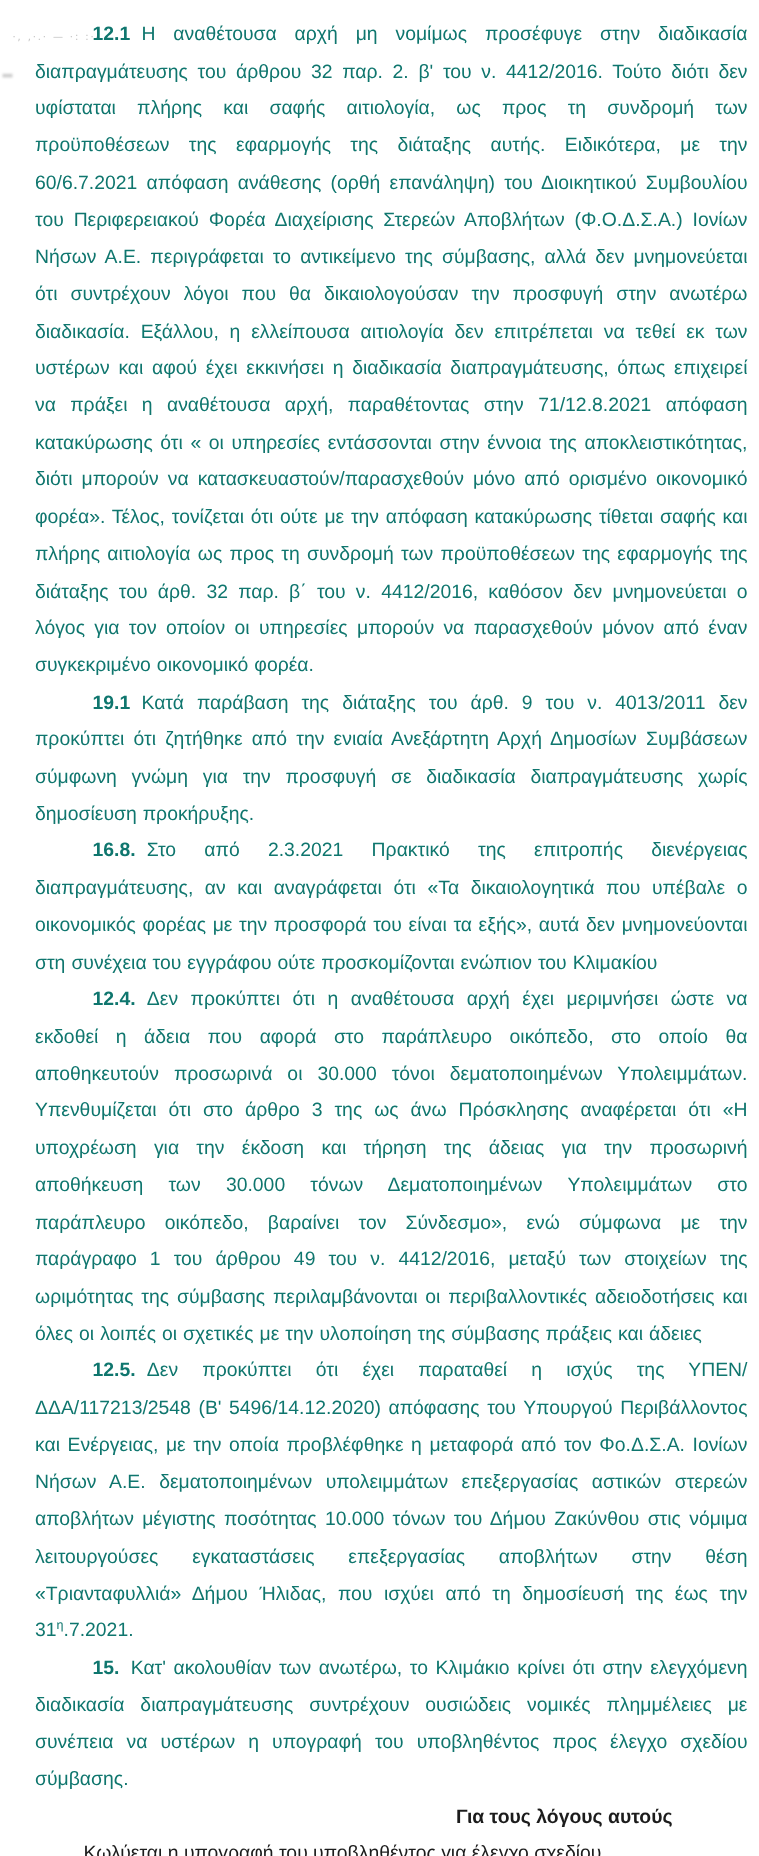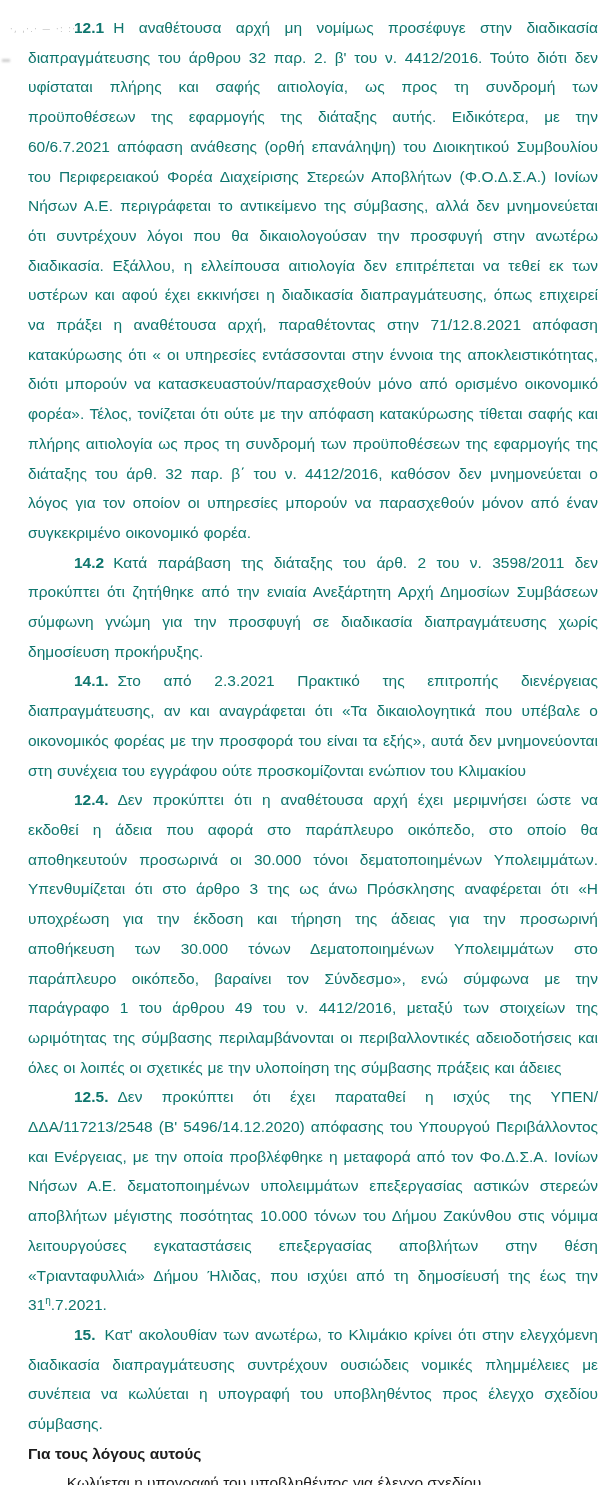--- a/index.html
+++ b/index.html
@@ -28,21 +28,21 @@
     font-weight:bold;
     margin-right:9px;
   }
   p.heading{
     margin:0;
     font-family:"Liberation Sans","DejaVu Sans",sans-serif;
     font-size:15.5px;
     line-height:29.7px;
     font-weight:bold;
     color:#1c1c1c;
-    text-align:left;
+    text-align:right;
     text-indent:0;
     padding-right:60px;
   }
   p.closing{
     margin:0;
     font-family:"Liberation Sans","DejaVu Sans",sans-serif;
     font-size:15.5px;
     line-height:29.7px;
     color:#1c1c1c;
     text-align:center;
@@ -78,27 +78,27 @@
 </head>
 <body>
 
 <div class="noise">·, ,·.· — ·: :·-·</div>
 <div class="speck"></div>
 
 <div class="page">
 
   <p class="para"><span class="pnum">12.1</span><span>Η αναθέτουσα αρχή μη νομίμως προσέφυγε στην διαδικασία διαπραγμάτευσης του άρθρου 32 παρ. 2. β' του ν. 4412/2016. Τούτο διότι δεν υφίσταται πλήρης και σαφής αιτιολογία, ως προς τη συνδρομή των προϋποθέσεων της εφαρμογής της διάταξης αυτής. Ειδικότερα, με την 60/6.7.2021 απόφαση ανάθεσης (ορθή επανάληψη) του Διοικητικού Συμβουλίου του Περιφερειακού Φορέα Διαχείρισης Στερεών Αποβλήτων (Φ.Ο.Δ.Σ.Α.) Ιονίων Νήσων Α.Ε. περιγράφεται το αντικείμενο της σύμβασης, αλλά δεν μνημονεύεται ότι συντρέχουν λόγοι που θα δικαιολογούσαν την προσφυγή στην ανωτέρω διαδικασία. Εξάλλου, η ελλείπουσα αιτιολογία δεν επιτρέπεται να τεθεί εκ των υστέρων και αφού έχει εκκινήσει η διαδικασία διαπραγμάτευσης, όπως επιχειρεί να πράξει η αναθέτουσα αρχή, παραθέτοντας στην 71/12.8.2021 απόφαση κατακύρωσης ότι « οι υπηρεσίες εντάσσονται στην έννοια της αποκλειστικότητας, διότι μπορούν να κατασκευαστούν/παρασχεθούν μόνο από ορισμένο οικονομικό φορέα». Τέλος, τονίζεται ότι ούτε με την απόφαση κατακύρωσης τίθεται σαφής και πλήρης αιτιολογία ως προς τη συνδρομή των προϋποθέσεων της εφαρμογής της διάταξης του άρθ. 32 παρ. β΄ του ν. 4412/2016, καθόσον δεν μνημονεύεται ο λόγος για τον οποίον οι υπηρεσίες μπορούν να παρασχεθούν μόνον από έναν συγκεκριμένο οικονομικό φορέα.</span></p>
 
-  <p class="para"><span class="pnum">14.2</span><span>Κατά παράβαση της διάταξης του άρθ. 2 του ν. 3598/2011 δεν προκύπτει ότι ζητήθηκε από την ενιαία Ανεξάρτητη Αρχή Δημοσίων Συμβάσεων σύμφωνη γνώμη για την προσφυγή σε διαδικασία διαπραγμάτευσης χωρίς δημοσίευση προκήρυξης.</span></p>
+  <p class="para"><span class="pnum">19.1</span><span>Κατά παράβαση της διάταξης του άρθ. 9 του ν. 4013/2011 δεν προκύπτει ότι ζητήθηκε από την ενιαία Ανεξάρτητη Αρχή Δημοσίων Συμβάσεων σύμφωνη γνώμη για την προσφυγή σε διαδικασία διαπραγμάτευσης χωρίς δημοσίευση προκήρυξης.</span></p>
 
-  <p class="para"><span class="pnum">14.1.</span><span>Στο από 2.3.2021 Πρακτικό της επιτροπής διενέργειας διαπραγμάτευσης, αν και αναγράφεται ότι «Τα δικαιολογητικά που υπέβαλε ο οικονομικός φορέας με την προσφορά του είναι τα εξής», αυτά δεν μνημονεύονται στη συνέχεια του εγγράφου ούτε προσκομίζονται ενώπιον του Κλιμακίου</span></p>
+  <p class="para"><span class="pnum">16.8.</span><span>Στο από 2.3.2021 Πρακτικό της επιτροπής διενέργειας διαπραγμάτευσης, αν και αναγράφεται ότι «Τα δικαιολογητικά που υπέβαλε ο οικονομικός φορέας με την προσφορά του είναι τα εξής», αυτά δεν μνημονεύονται στη συνέχεια του εγγράφου ούτε προσκομίζονται ενώπιον του Κλιμακίου</span></p>
 
   <p class="para"><span class="pnum">12.4.</span><span>Δεν προκύπτει ότι η αναθέτουσα αρχή έχει μεριμνήσει ώστε να εκδοθεί η άδεια που αφορά στο παράπλευρο οικόπεδο, στο οποίο θα αποθηκευτούν προσωρινά οι 30.000 τόνοι δεματοποιημένων Υπολειμμάτων. Υπενθυμίζεται ότι στο άρθρο 3 της ως άνω Πρόσκλησης αναφέρεται ότι «Η υποχρέωση για την έκδοση και τήρηση της άδειας για την προσωρινή αποθήκευση των 30.000 τόνων Δεματοποιημένων Υπολειμμάτων στο παράπλευρο οικόπεδο, βαραίνει τον Σύνδεσμο», ενώ σύμφωνα με την παράγραφο 1 του άρθρου 49 του ν. 4412/2016, μεταξύ των στοιχείων της ωριμότητας της σύμβασης περιλαμβάνονται οι περιβαλλοντικές αδειοδοτήσεις και όλες οι λοιπές οι σχετικές με την υλοποίηση της σύμβασης πράξεις και άδειες</span></p>
 
   <p class="para"><span class="pnum">12.5.</span><span>Δεν προκύπτει ότι έχει παραταθεί η ισχύς της ΥΠΕΝ/ΔΔΑ/117213/2548 (Β' 5496/14.12.2020) απόφασης του Υπουργού Περιβάλλοντος και Ενέργειας, με την οποία προβλέφθηκε η μεταφορά από τον Φο.Δ.Σ.Α. Ιονίων Νήσων Α.Ε. δεματοποιημένων υπολειμμάτων επεξεργασίας αστικών στερεών αποβλήτων μέγιστης ποσότητας 10.000 τόνων του Δήμου Ζακύνθου στις νόμιμα λειτουργούσες εγκαταστάσεις επεξεργασίας αποβλήτων στην θέση «Τριανταφυλλιά» Δήμου Ήλιδας, που ισχύει από τη δημοσίευσή της έως την 31</span><sup class="sup">η</sup><span>.7.2021.</span></p>
 
-  <p class="para"><span class="pnum">15.</span><span>Κατ' ακολουθίαν των ανωτέρω, το Κλιμάκιο κρίνει ότι στην ελεγχόμενη διαδικασία διαπραγμάτευσης συντρέχουν ουσιώδεις νομικές πλημμέλειες με συνέπεια να κωλύεται η υπογραφή του υποβληθέντος προς έλεγχο σχεδίου σύμβασης.</span></p>
+  <p class="para"><span class="pnum">15.</span><span>Κατ' ακολουθίαν των ανωτέρω, το Κλιμάκιο κρίνει ότι στην ελεγχόμενη διαδικασία διαπραγμάτευσης συντρέχουν ουσιώδεις νομικές πλημμέλειες με συνέπεια να υστέρων η υπογραφή του υποβληθέντος προς έλεγχο σχεδίου σύμβασης.</span></p>
 
   <p class="heading">Για τους λόγους αυτούς</p>
 
   <p class="closing">Κωλύεται η υπογραφή του υποβληθέντος για έλεγχο σχεδίου σύμβασης.</p>
 
 </div>
 
 </body></html>

